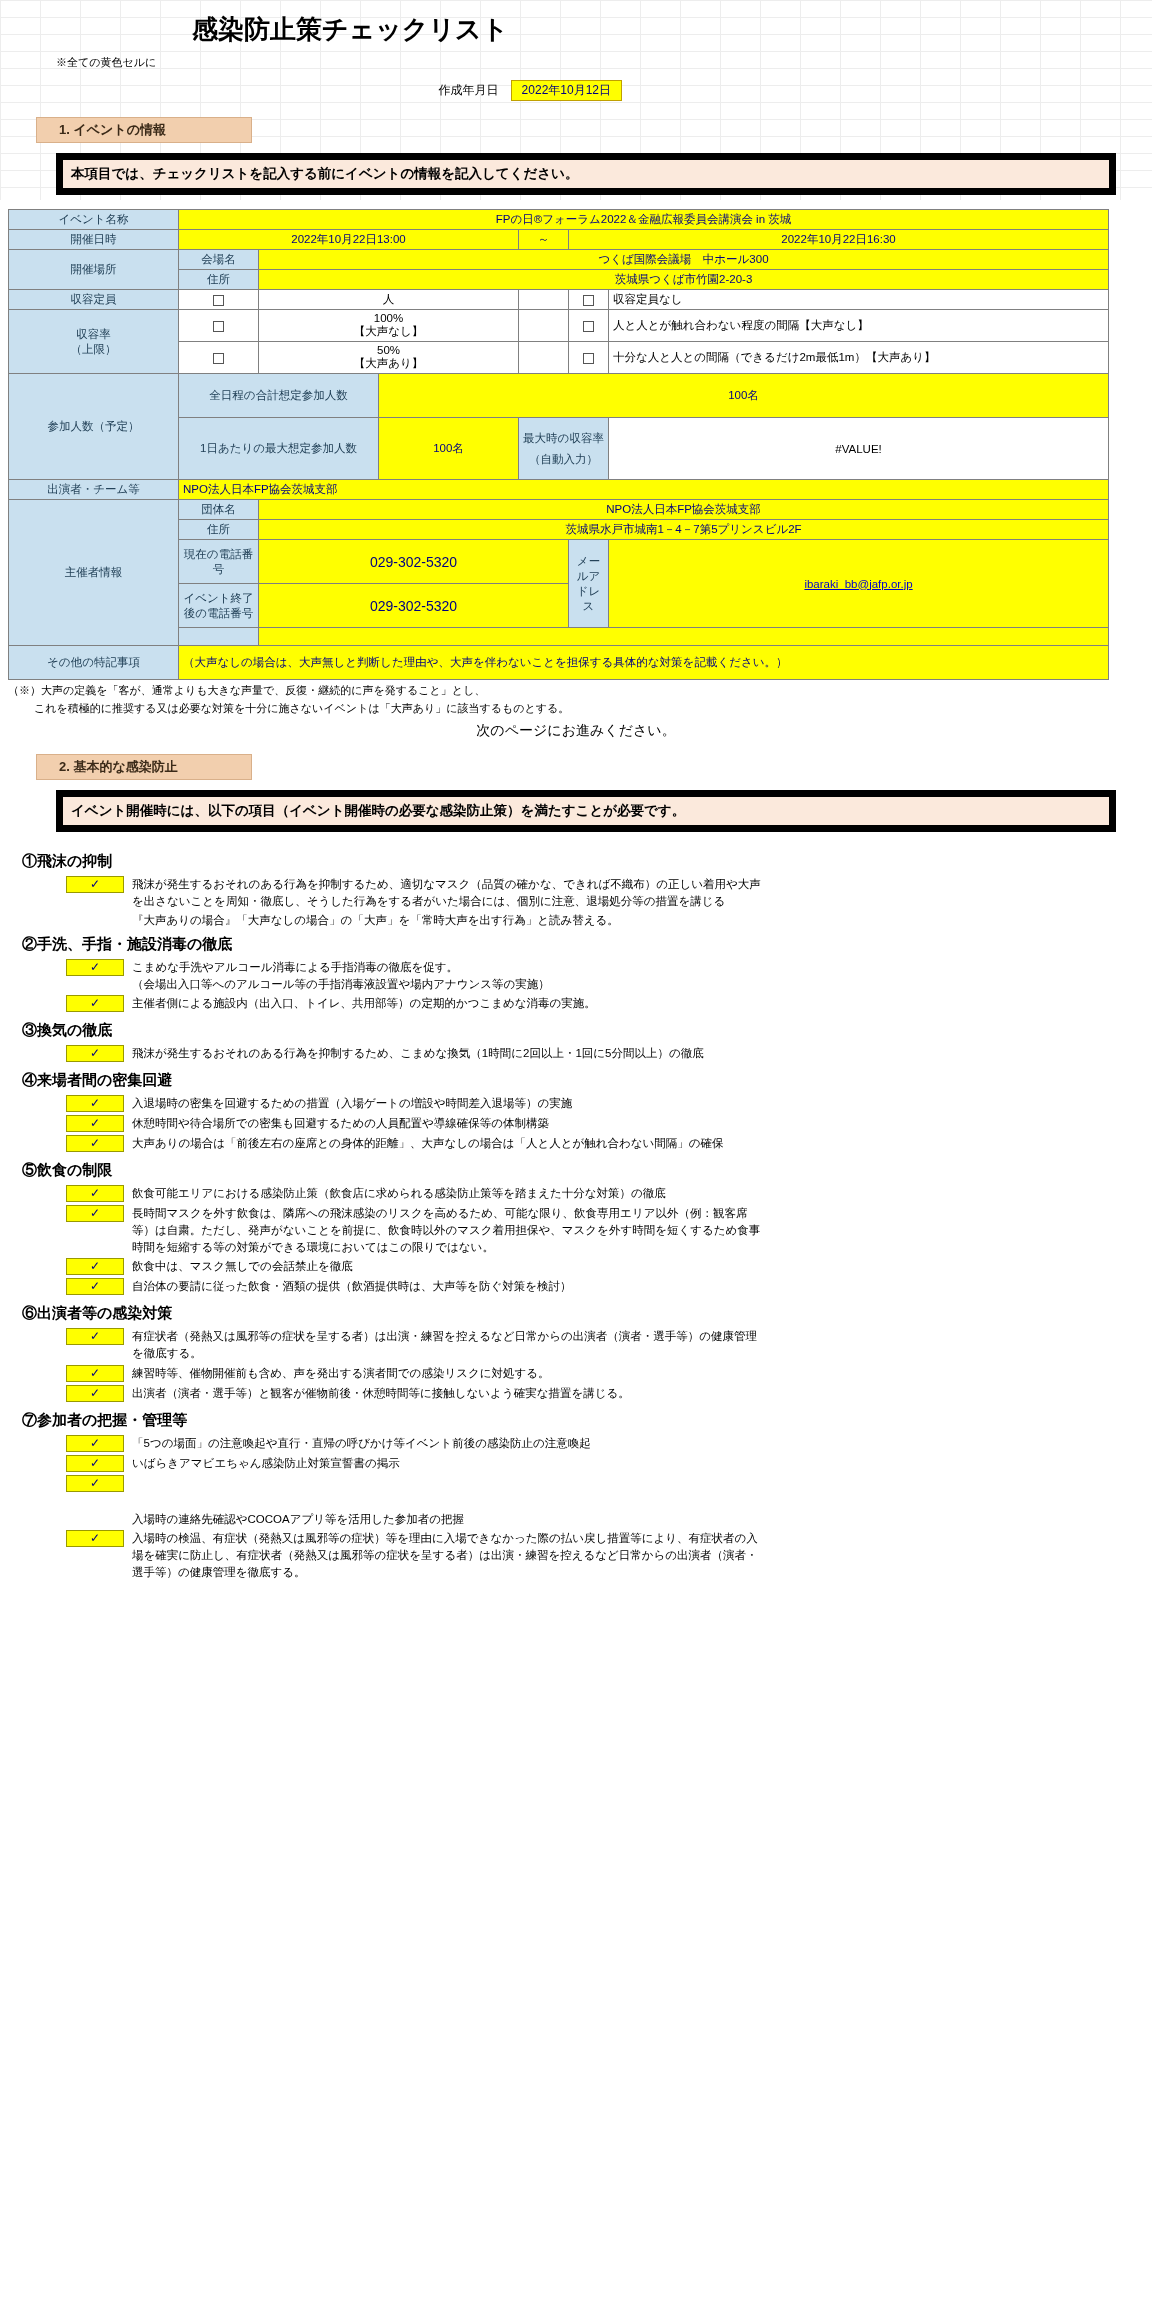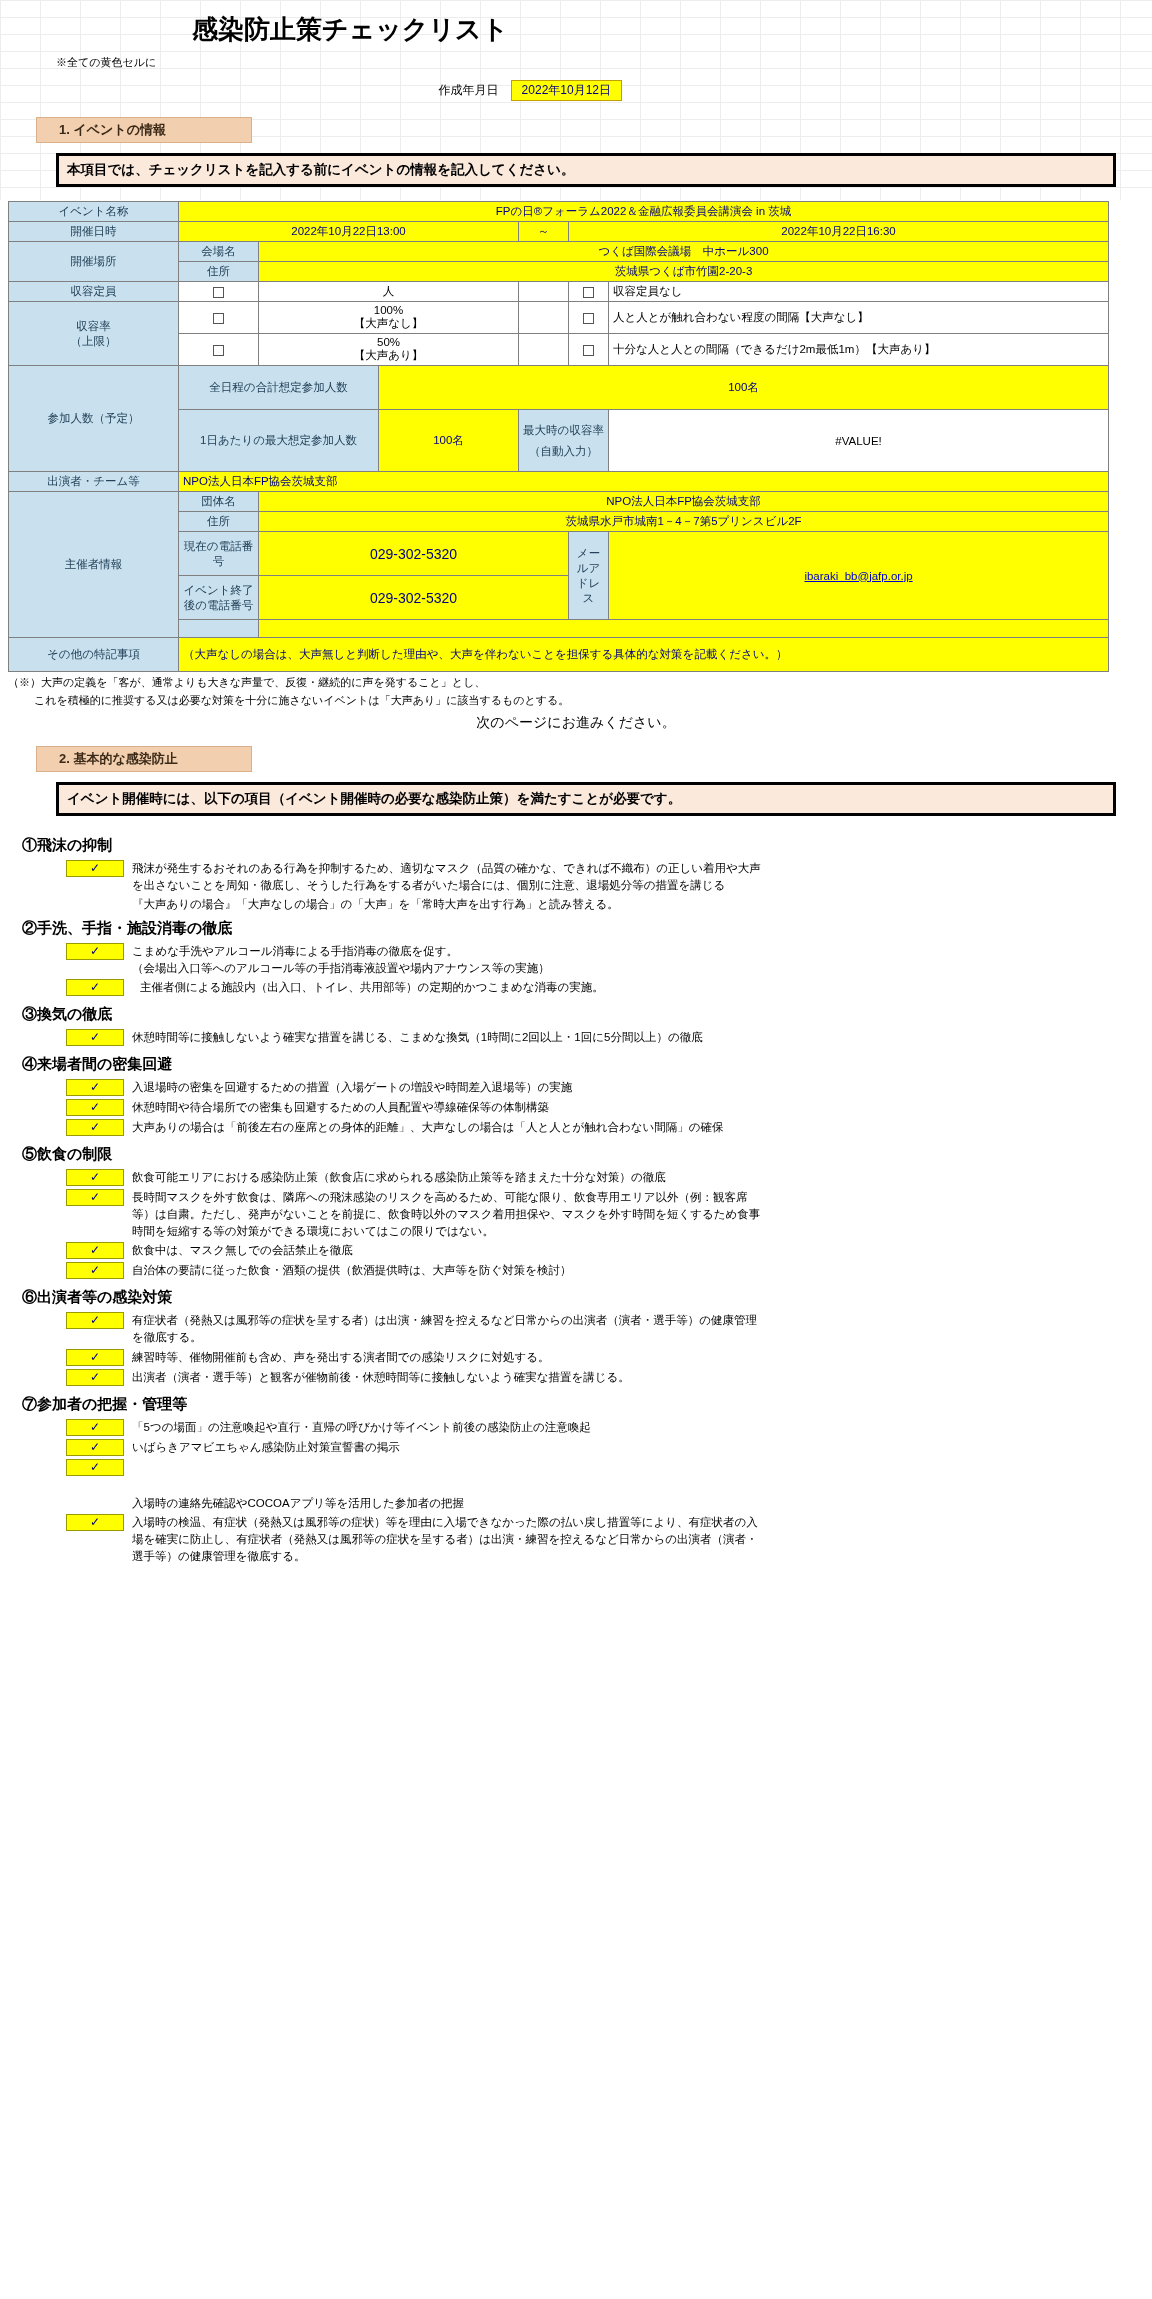--- a/index.html
+++ b/index.html
@@ -70,21 +70,21 @@
     margin: 12px 0 10px 36px;
     padding: 3px 24px 3px 22px;
     font-weight: bold;
     font-size: 13px;
     color: #3b2a18;
   }
   .callout {
     position: relative;
     z-index: 2;
     background: #fbe9dc;
-    border: 3px solid #000000;
+    border: 7px solid #000000;
     margin: 0 36px 14px 56px;
     padding: 5px 8px;
     font-weight: bold;
     font-size: 13.5px;
   }
   table.sheet {
     position: relative;
     z-index: 2;
     border-collapse: collapse;
     width: 1100px;
@@ -311,26 +311,26 @@
       </div>
       <div class="subnote" style="white-space: pre-line;">『大声ありの場合』「大声なしの場合」の「大声」を「常時大声を出す行為」と読み替える。</div>
       <div class="cat">②手洗、手指・施設消毒の徹底</div>
       <div class="citem">
         <div class="chk">✓</div>
         <div class="ctext" style="white-space: pre-line;">こまめな手洗やアルコール消毒による手指消毒の徹底を促す。
 （会場出入口等へのアルコール等の手指消毒液設置や場内アナウンス等の実施）</div>
       </div>
       <div class="citem">
         <div class="chk">✓</div>
-        <div class="ctext" style="white-space: pre-line; margin-left: 8px;">主催者側による施設内（出入口、トイレ、共用部等）の定期的かつこまめな消毒の実施。</div>
+        <div class="ctext" style="white-space: pre-line;">主催者側による施設内（出入口、トイレ、共用部等）の定期的かつこまめな消毒の実施。</div>
       </div>
       <div class="cat">③換気の徹底</div>
       <div class="citem">
         <div class="chk">✓</div>
-        <div class="ctext" style="white-space: pre-line;">休憩時間等に接触しないよう確実な措置を講じる、こまめな換気（1時間に2回以上・1回に5分間以上）の徹底</div>
+        <div class="ctext" style="white-space: pre-line;">飛沫が発生するおそれのある行為を抑制するため、こまめな換気（1時間に2回以上・1回に5分間以上）の徹底</div>
       </div>
       <div class="cat">④来場者間の密集回避</div>
       <div class="citem">
         <div class="chk">✓</div>
         <div class="ctext" style="white-space: pre-line;">入退場時の密集を回避するための措置（入場ゲートの増設や時間差入退場等）の実施</div>
       </div>
       <div class="citem">
         <div class="chk">✓</div>
         <div class="ctext" style="white-space: pre-line;">休憩時間や待合場所での密集も回避するための人員配置や導線確保等の体制構築</div>
       </div>

